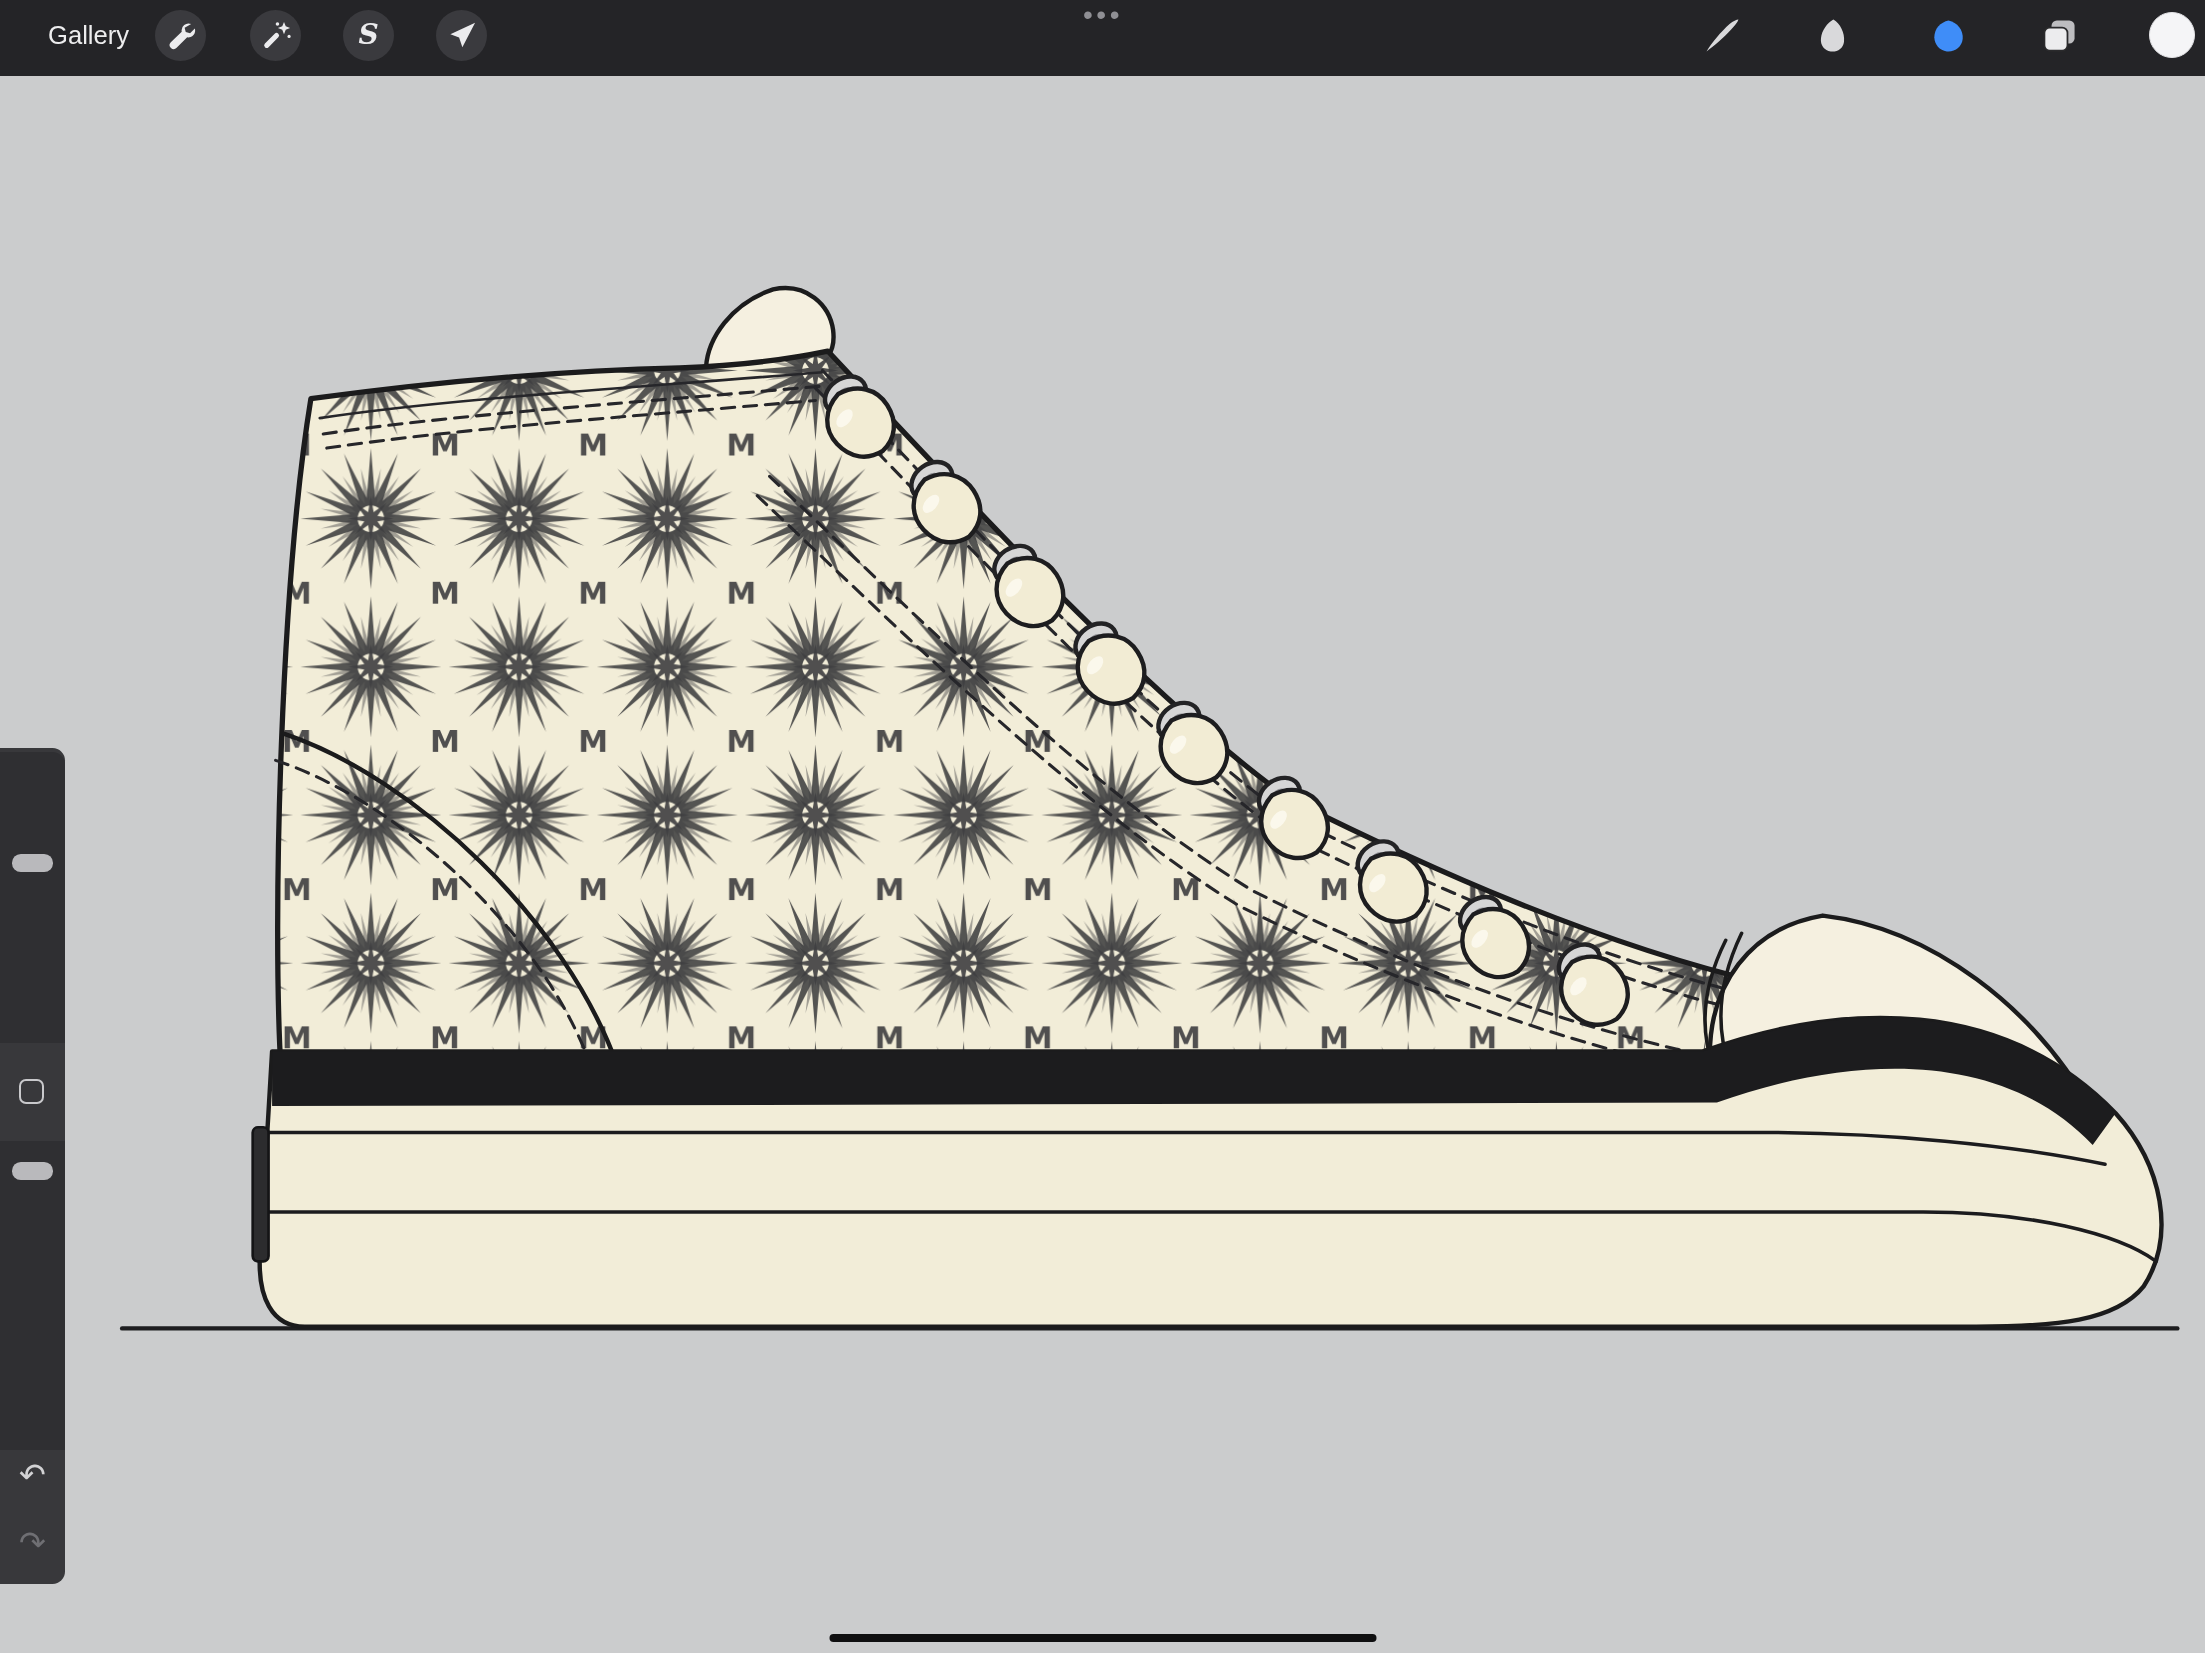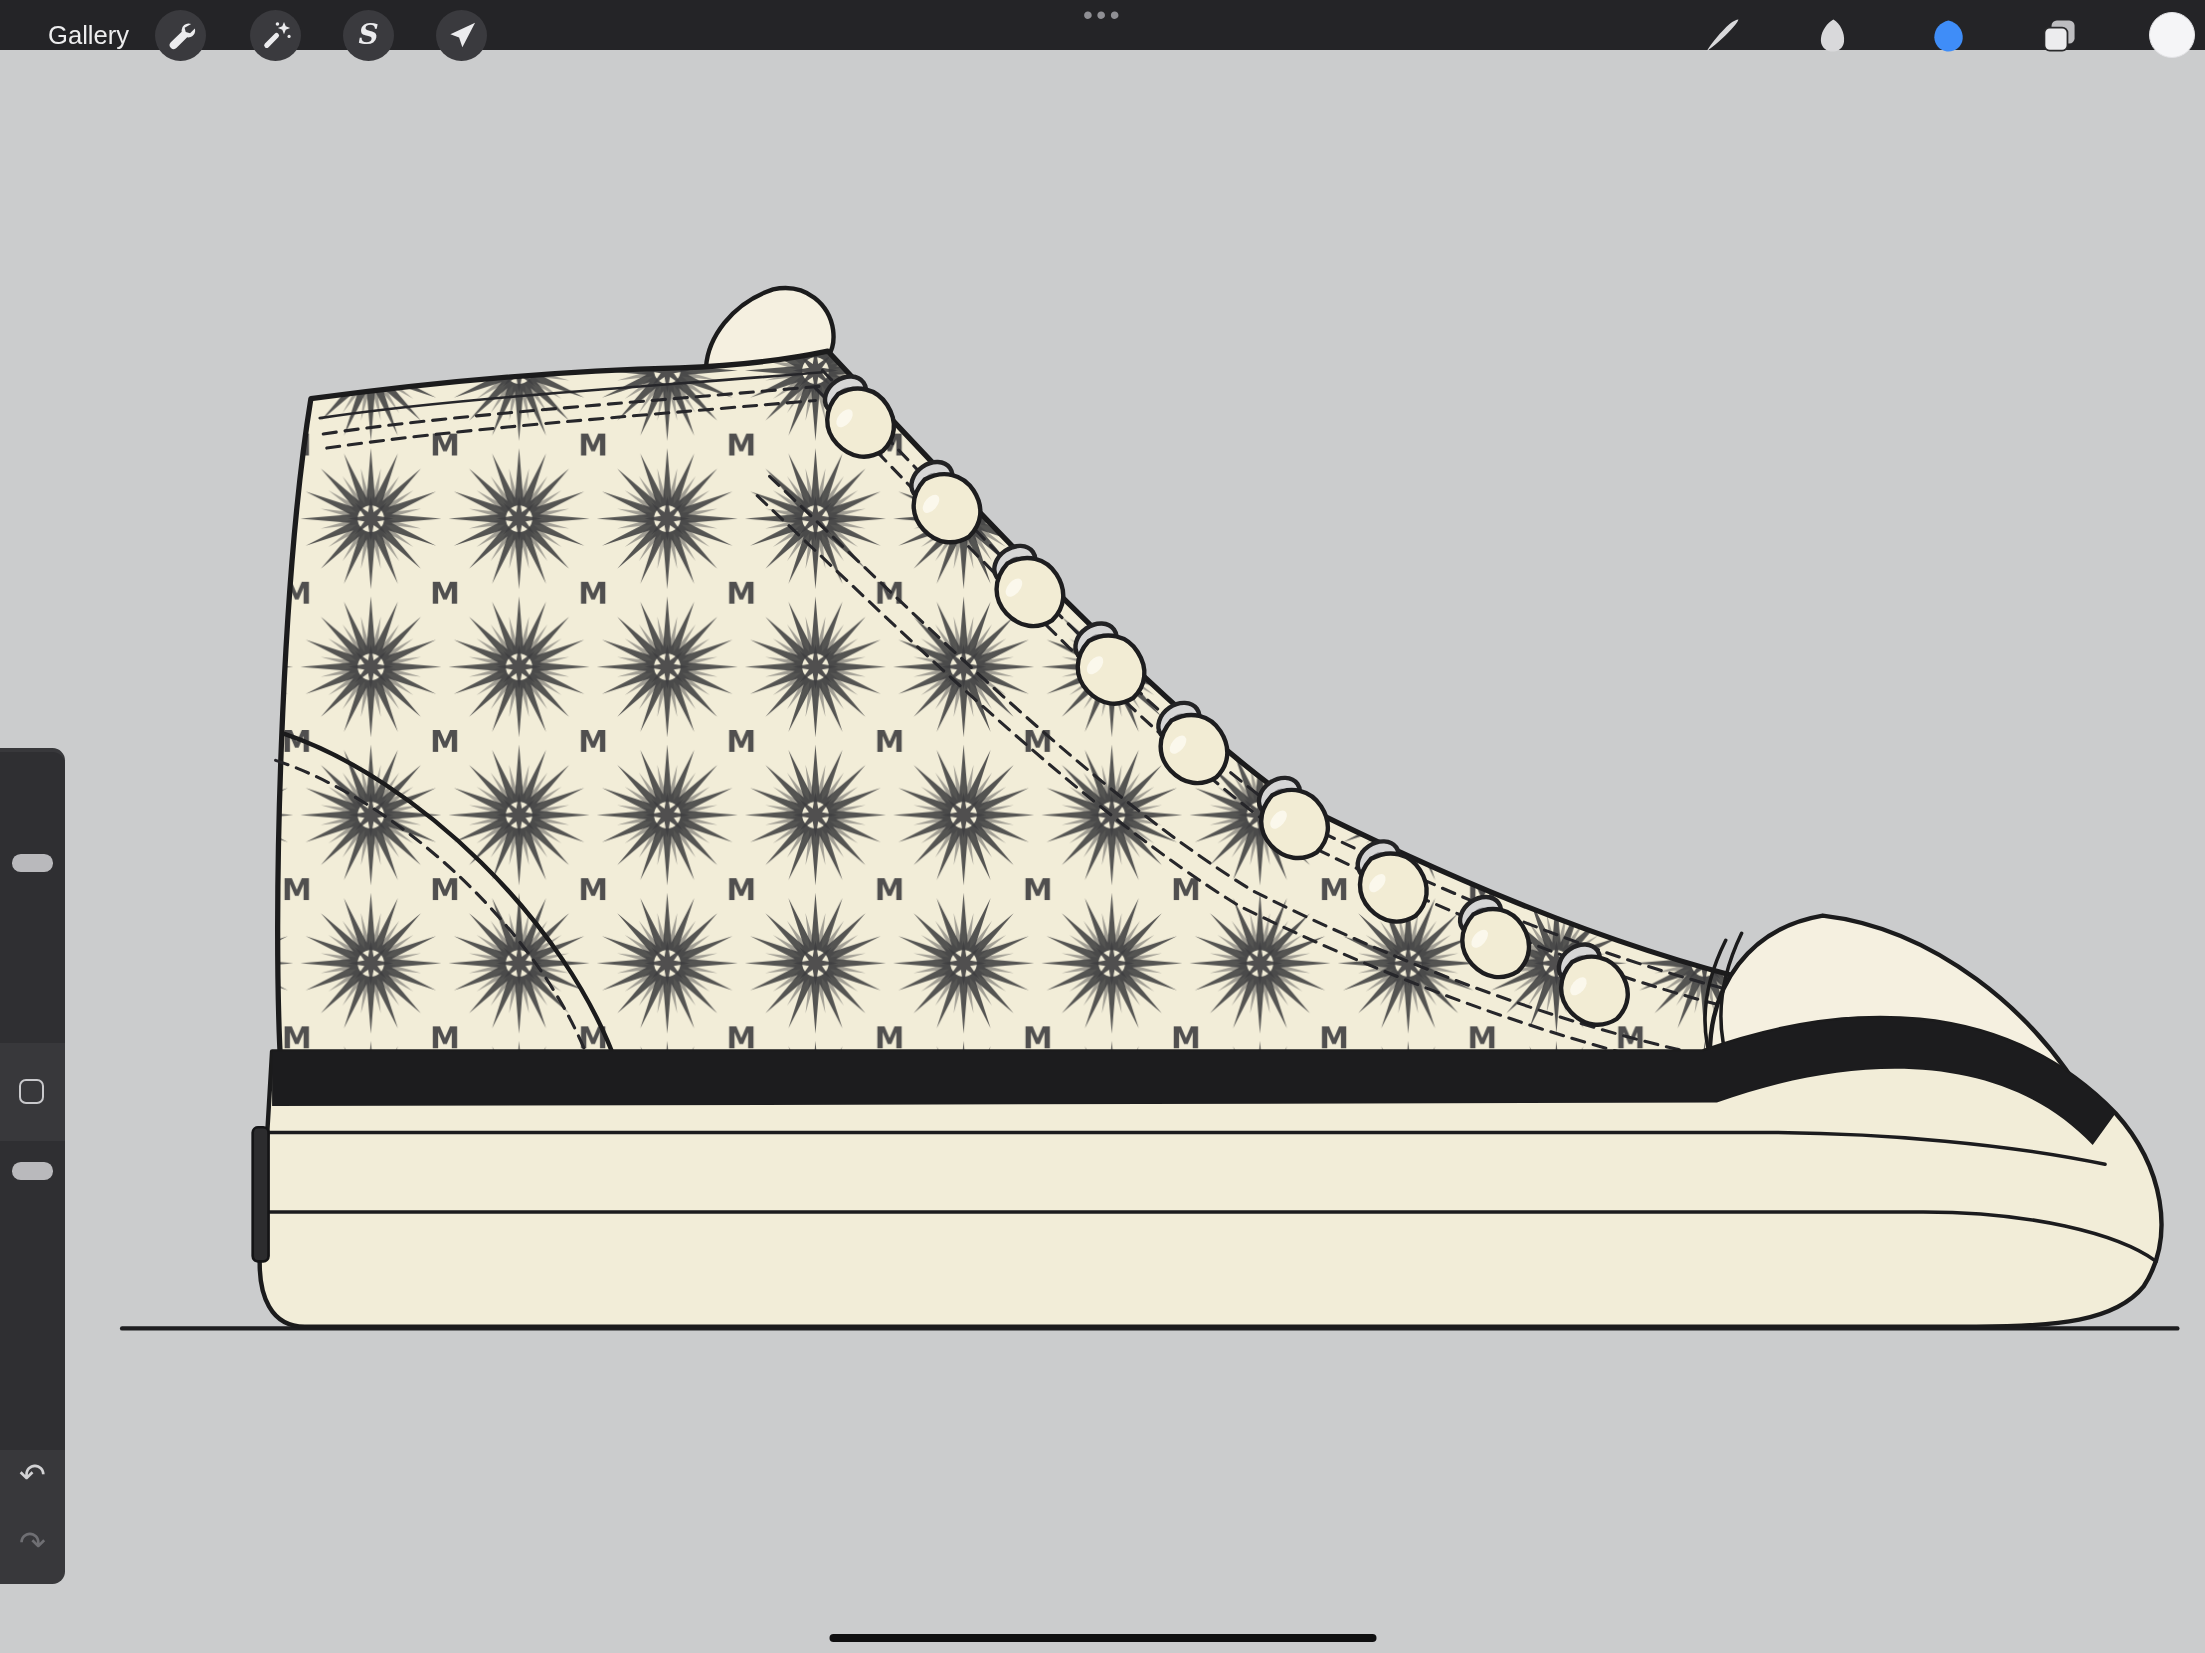--- a/index.html
+++ b/index.html
@@ -12,21 +12,21 @@
   }
   *{box-sizing:border-box;}
   html,body{margin:0;padding:0;width:2206px;height:1653px;}
   body{font-family:"Liberation Sans",sans-serif;background:var(--canvas-bg);}
   .page{position:relative;width:2206px;height:1653px;overflow:hidden;background:var(--canvas-bg);}
 
   
   svg.art{position:absolute;left:0;top:0;width:2206px;height:1653px;z-index:1;}
 
   
-  .topbar{position:absolute;left:0;top:0;right:0;height:50px;background:var(--topbar-bg);z-index:10;}
+  .topbar{position:absolute;left:0;top:0;right:0;height:76px;background:var(--topbar-bg);z-index:10;}
   .gallery{position:absolute;left:48px;top:0;height:71px;display:flex;align-items:center;
            color:#ededee;font-size:25.6px;font-weight:400;cursor:default;background:none;border:none;padding:0;}
   .tool-circle{position:absolute;top:9.7px;width:51px;height:51px;border-radius:50%;background:#3a3a3e;
                display:flex;align-items:center;justify-content:center;border:none;padding:0;cursor:pointer;}
   .tool-flat{position:absolute;top:14px;width:42px;height:42px;display:flex;align-items:center;justify-content:center;
              background:none;border:none;padding:0;cursor:pointer;}
   .dots{position:absolute;top:0px;left:50%;transform:translateX(-50%);color:#8f8f94;font-size:28px;
         letter-spacing:3.5px;line-height:30px;background:none;border:none;padding:0;cursor:pointer;}
   .sel-glyph{font-family:"DejaVu Serif",serif;font-style:italic;font-weight:bold;font-size:28px;color:#ececee;line-height:1;}
   .color-disc{position:absolute;top:12.4px;left:2149px;width:46px;height:46px;border-radius:50%;

